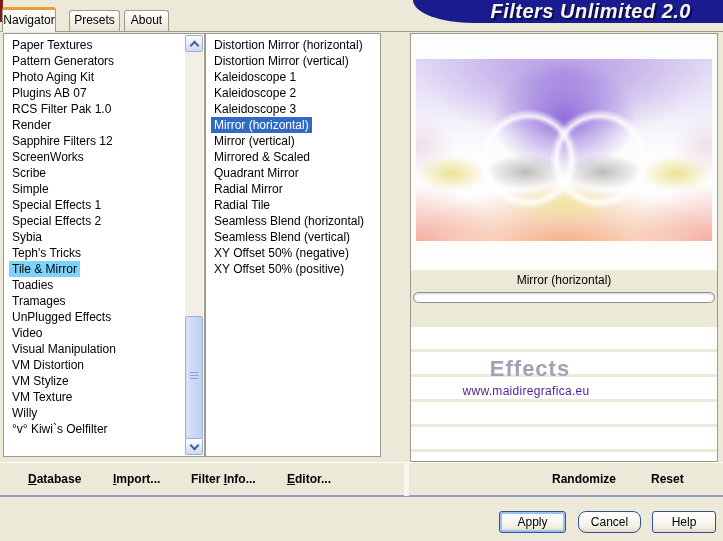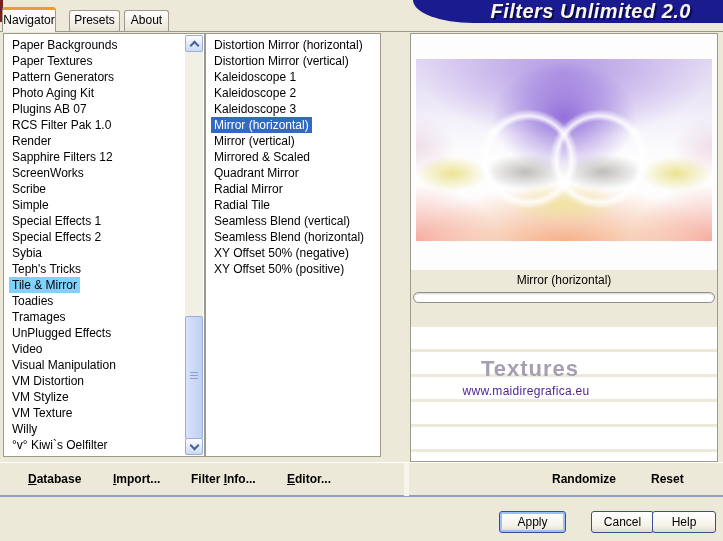--- a/index.html
+++ b/index.html
@@ -103,39 +103,38 @@
   .tb-database { left:28px; } .tb-import { left:113px; } .tb-filterinfo { left:191px; }
   .tb-editor { left:287px; } .tb-randomize { left:552px; } .tb-reset { left:651px; }
 
   
   .status { left:0; top:497px; width:723px; height:44px; background:#ece9d8; }
   .btn { position:absolute; top:511px; height:22px; border:1px solid #33518e; border-radius:3px;
          background:linear-gradient(180deg,#ffffff 0%,#f4f2e8 70%,#dfdbc8 100%);
          font-family:"Liberation Sans",sans-serif; font-size:12px; text-align:center;
          line-height:20px; cursor:default; }
   .btn-apply  { left:499px; width:67px; box-shadow:inset 0 0 0 2px #9cc0f4; }
-  .btn-cancel { left:591px; width:63px; }
+  .btn-cancel { left:578px; width:63px;border-radius:8px; }
   .btn-help   { left:652px; width:64px; }
 </style>
 </head>
 <body>
 
 <div class="abs edge-frag"></div>
 
 <div>
   <div class="abs tabline"></div>
   <div class="abs tab tab-active">Navigator</div>
   <div class="abs tab tab-idle1">Presets</div>
   <div class="abs tab tab-idle2">About</div>
   <div class="abs banner">Filters Unlimited 2.0</div>
 </div>
 
 <div class="abs panel left-panel">
   <div class="list">
-      <div class="list-item">Paper Backgrounds</div>
       <div class="list-item">Paper Textures</div>
       <div class="list-item">Pattern Generators</div>
       <div class="list-item">Photo Aging Kit</div>
       <div class="list-item">Plugins AB 07</div>
       <div class="list-item">RCS Filter Pak 1.0</div>
       <div class="list-item">Render</div>
       <div class="list-item">Sapphire Filters 12</div>
       <div class="list-item">ScreenWorks</div>
       <div class="list-item">Scribe</div>
       <div class="list-item">Simple</div>
@@ -178,35 +177,35 @@
       <div class="list-item">Distortion Mirror (vertical)</div>
       <div class="list-item">Kaleidoscope 1</div>
       <div class="list-item">Kaleidoscope 2</div>
       <div class="list-item">Kaleidoscope 3</div>
       <div class="list-item sel-blue">Mirror (horizontal)</div>
       <div class="list-item">Mirror (vertical)</div>
       <div class="list-item">Mirrored &amp; Scaled</div>
       <div class="list-item">Quadrant Mirror</div>
       <div class="list-item">Radial Mirror</div>
       <div class="list-item">Radial Tile</div>
+      <div class="list-item">Seamless Blend (horizontal)</div>
       <div class="list-item">Seamless Blend (vertical)</div>
-      <div class="list-item">Seamless Blend (horizontal)</div>
       <div class="list-item">XY Offset 50% (negative)</div>
       <div class="list-item">XY Offset 50% (positive)</div>
     </div>
 </div>
 
 <div class="abs right-panel">
   <div class="preview-area">
     <div class="preview-img"></div>
   </div>
   <div class="name-strip">Mirror (horizontal)</div>
   <div class="pbar"></div>
   <div class="rows"></div>
-  <div class="wm-title">Textures</div>
+  <div class="wm-title">Effects</div>
   <div class="wm-url">www.maidiregrafica.eu</div>
 </div>
 
 <div class="abs toolbar">
   <div class="tb-divider"></div>
   <div class="tb-btn tb-database"><span></span><span class="u">D</span><span>atabase</span></div>
   <div class="tb-btn tb-import"><span></span><span class="u">I</span><span>mport...</span></div>
   <div class="tb-btn tb-filterinfo"><span>Filter </span><span class="u">I</span><span>nfo...</span></div>
   <div class="tb-btn tb-editor"><span></span><span class="u">E</span><span>ditor...</span></div>
   <div class="tb-btn tb-randomize">Randomize</div>

